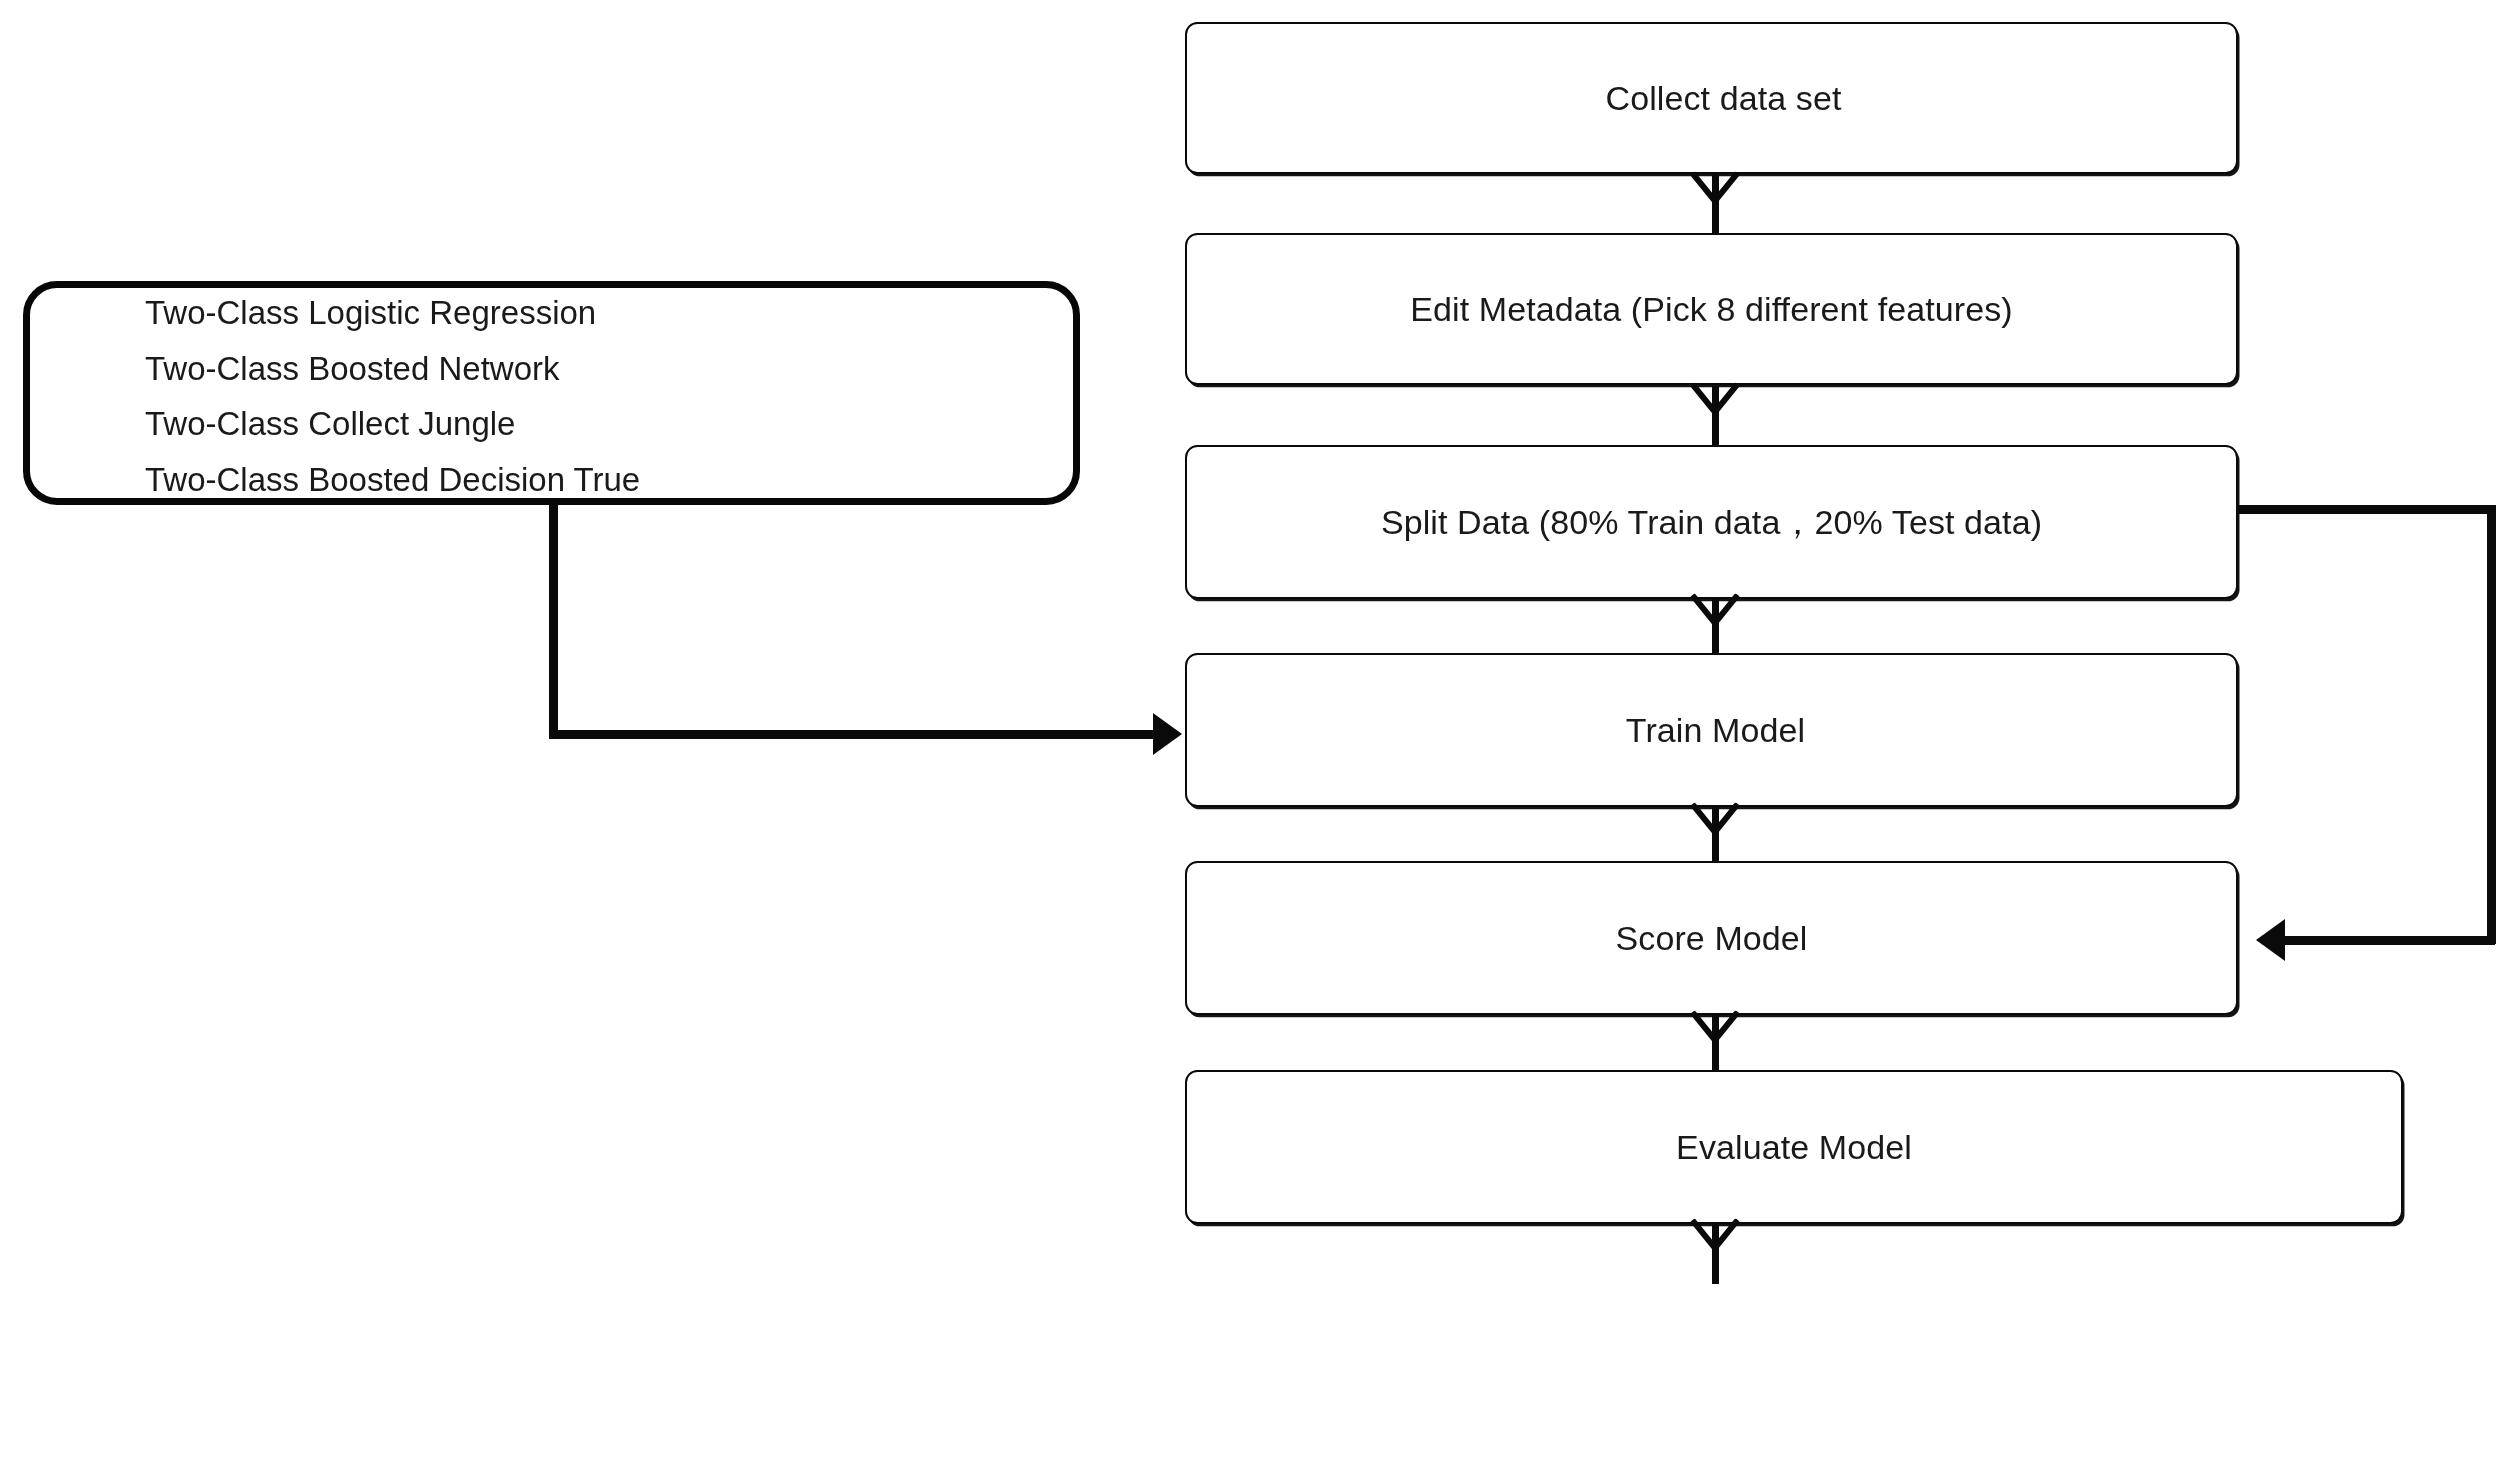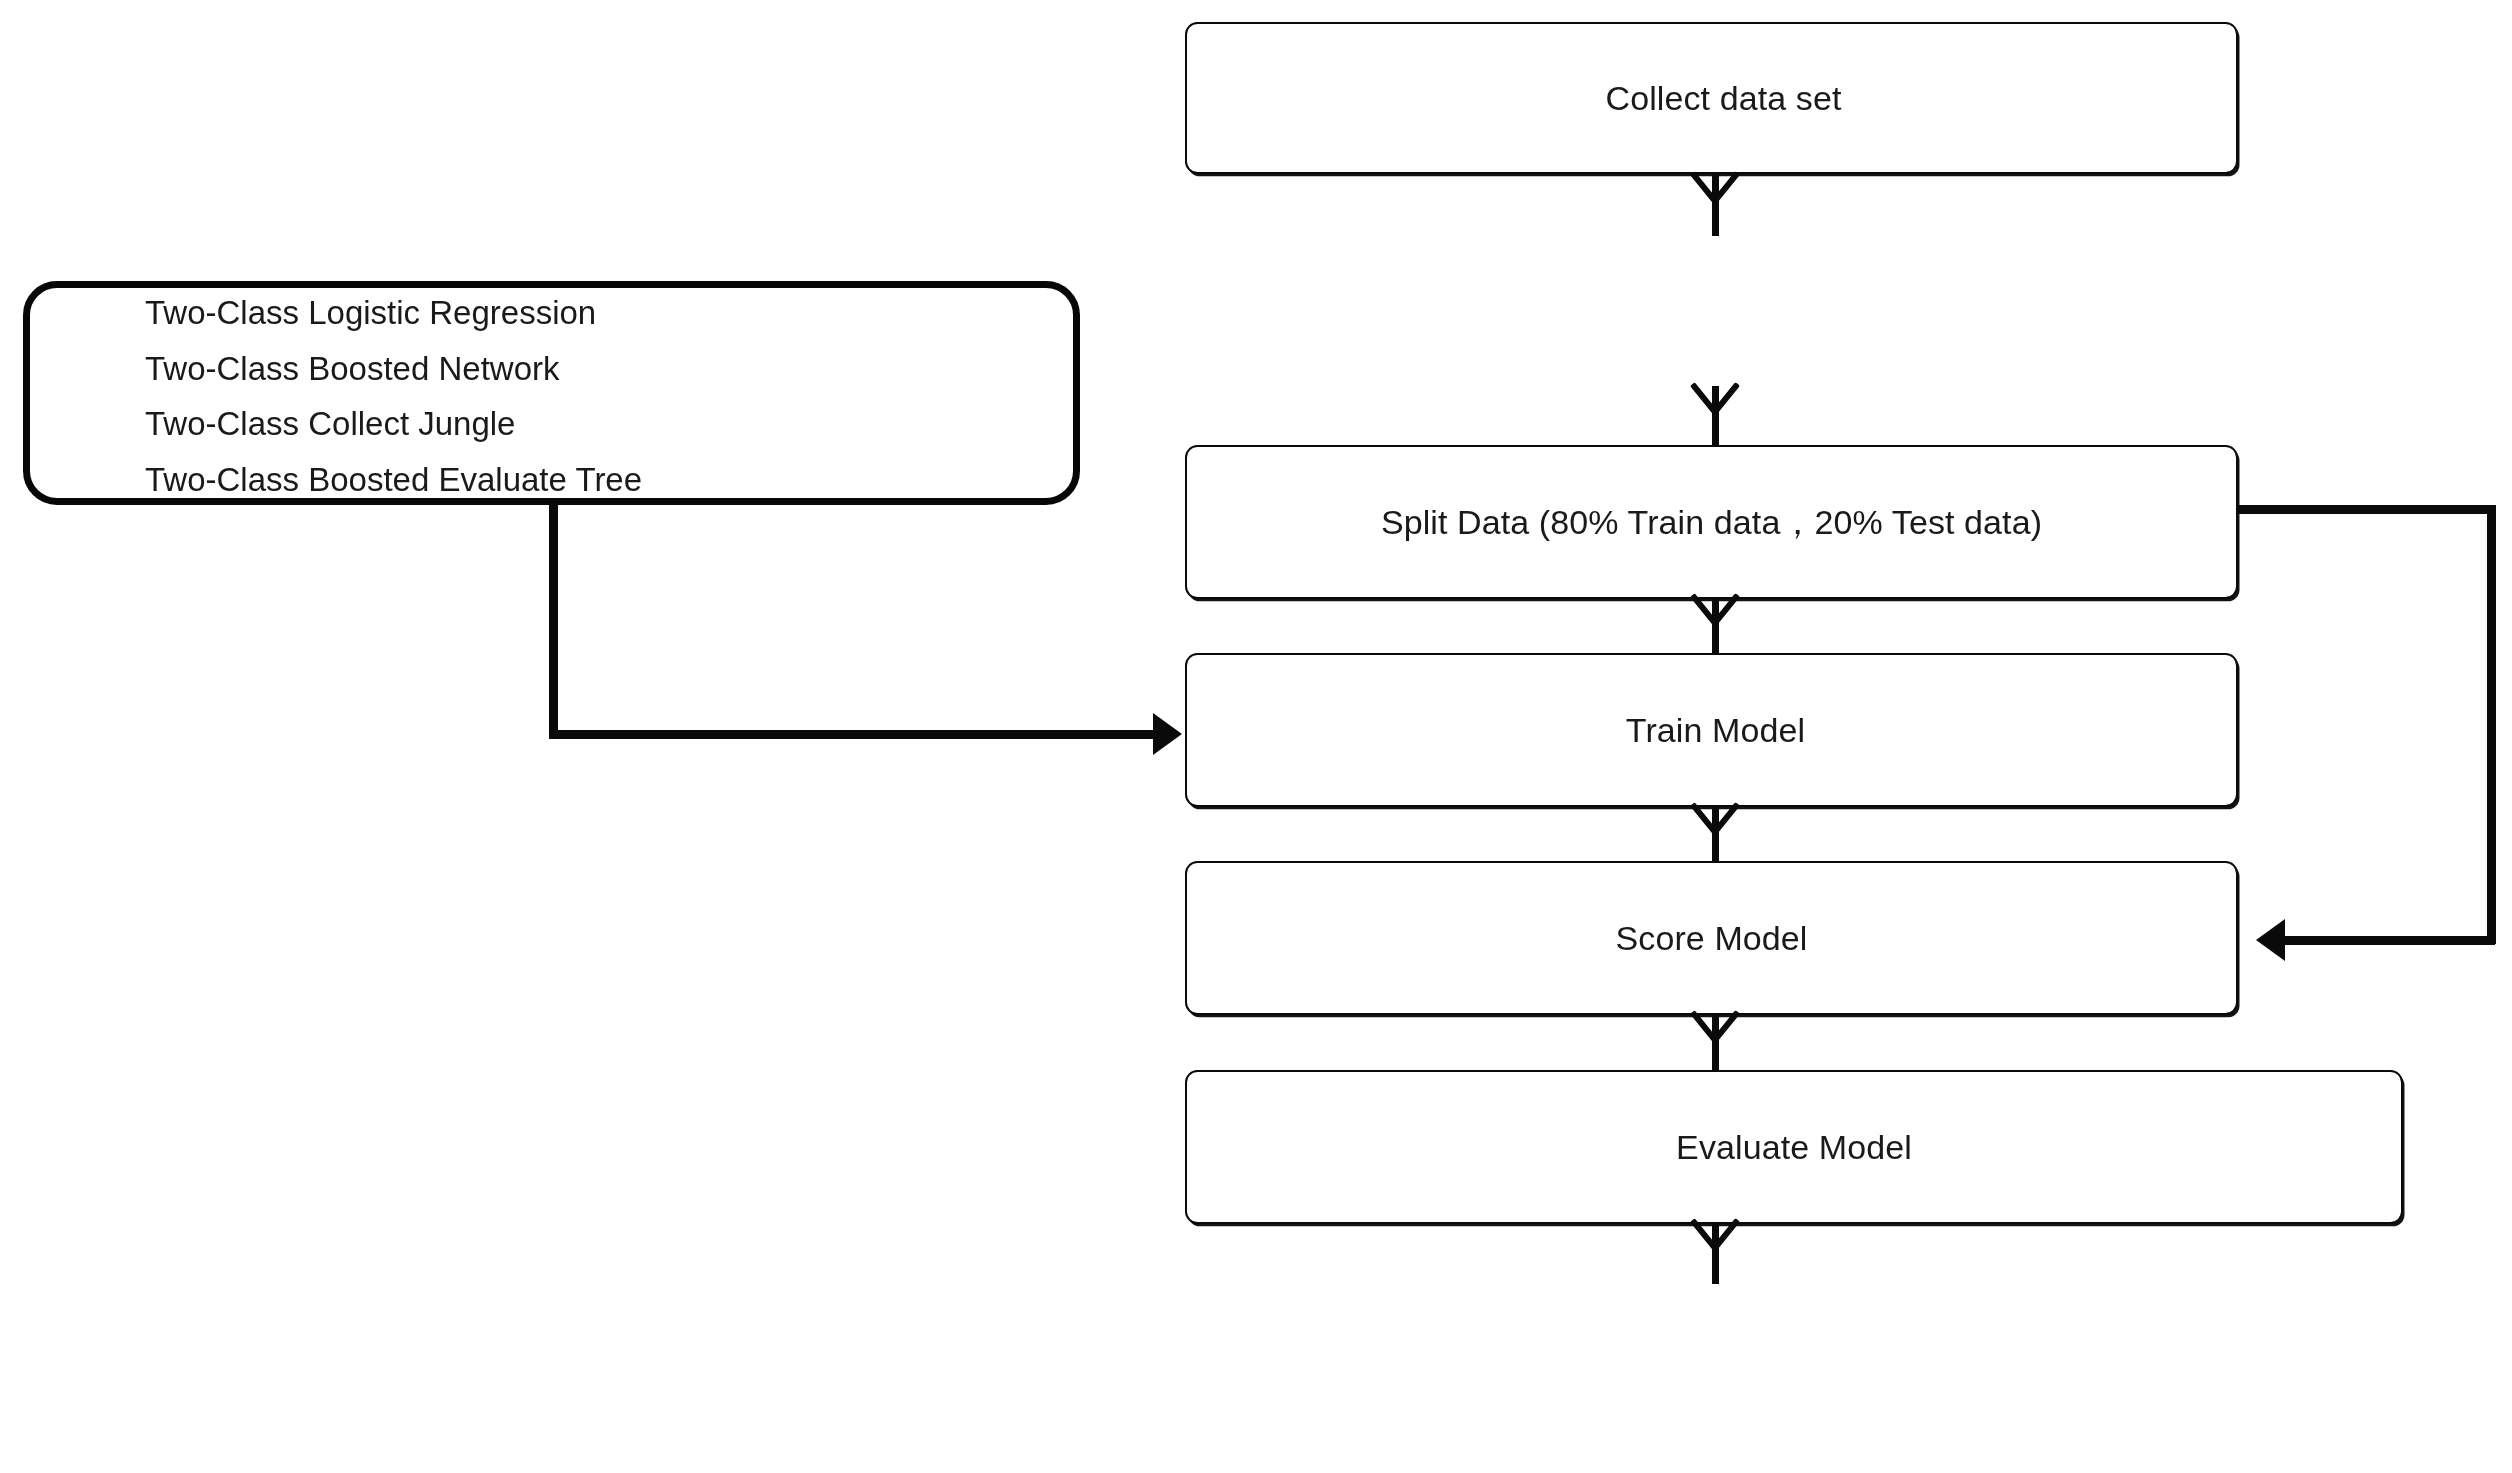--- a/index.html
+++ b/index.html
@@ -136,39 +136,42 @@
 </head>
 <body>
 
 <div id="canvas">
 
   <div class="algo-box" style="left:23px; top:281px; width:1057px; height:224px;">
     <ul class="algo-list">
       <li>Two-Class Logistic Regression</li>
       <li>Two-Class Boosted Network</li>
       <li>Two-Class Collect Jungle</li>
-      <li>Two-Class Boosted Evaluate Tree</li>
+      <li>Two-Class Boosted Decision True</li>
     </ul>
   </div>
 
   <div class="vline" style="left:549px; top:504px; width:8.6px; height:235px;"></div>
 
   <div class="hline" style="left:549px; top:730px; width:604px; height:8.6px;"></div>
   <div class="tri-right" style="left:1153px; top:713px;"></div>
 
   <div class="node" style="left:1185px; top:22px; width:1053px; height:152px;padding-left:24px;">
     <span class="node-label">Collect data set</span>
   </div>
 
   <div class="vline" style="left:1712px; top:174px; width:7px; height:62px;"></div>
   <div class="chev" style="left:1715px; top:201px;">
     <i class="l"></i>
     <i class="r"></i>
   </div>
 
+  <div class="node" style="left:1185px; top:233px; width:1053px; height:152px;">
+    <span class="node-label">Edit Metadata (Pick 8 different features)</span>
+  </div>
 
   <div class="vline" style="left:1712px; top:386px; width:7px; height:62px;"></div>
   <div class="chev" style="left:1715px; top:412px;">
     <i class="l"></i>
     <i class="r"></i>
   </div>
 
   <div class="node" style="left:1185px; top:445px; width:1053px; height:154px;">
     <span class="node-label">Split Data (80%  Train data，20%  Test data)</span>
   </div>

